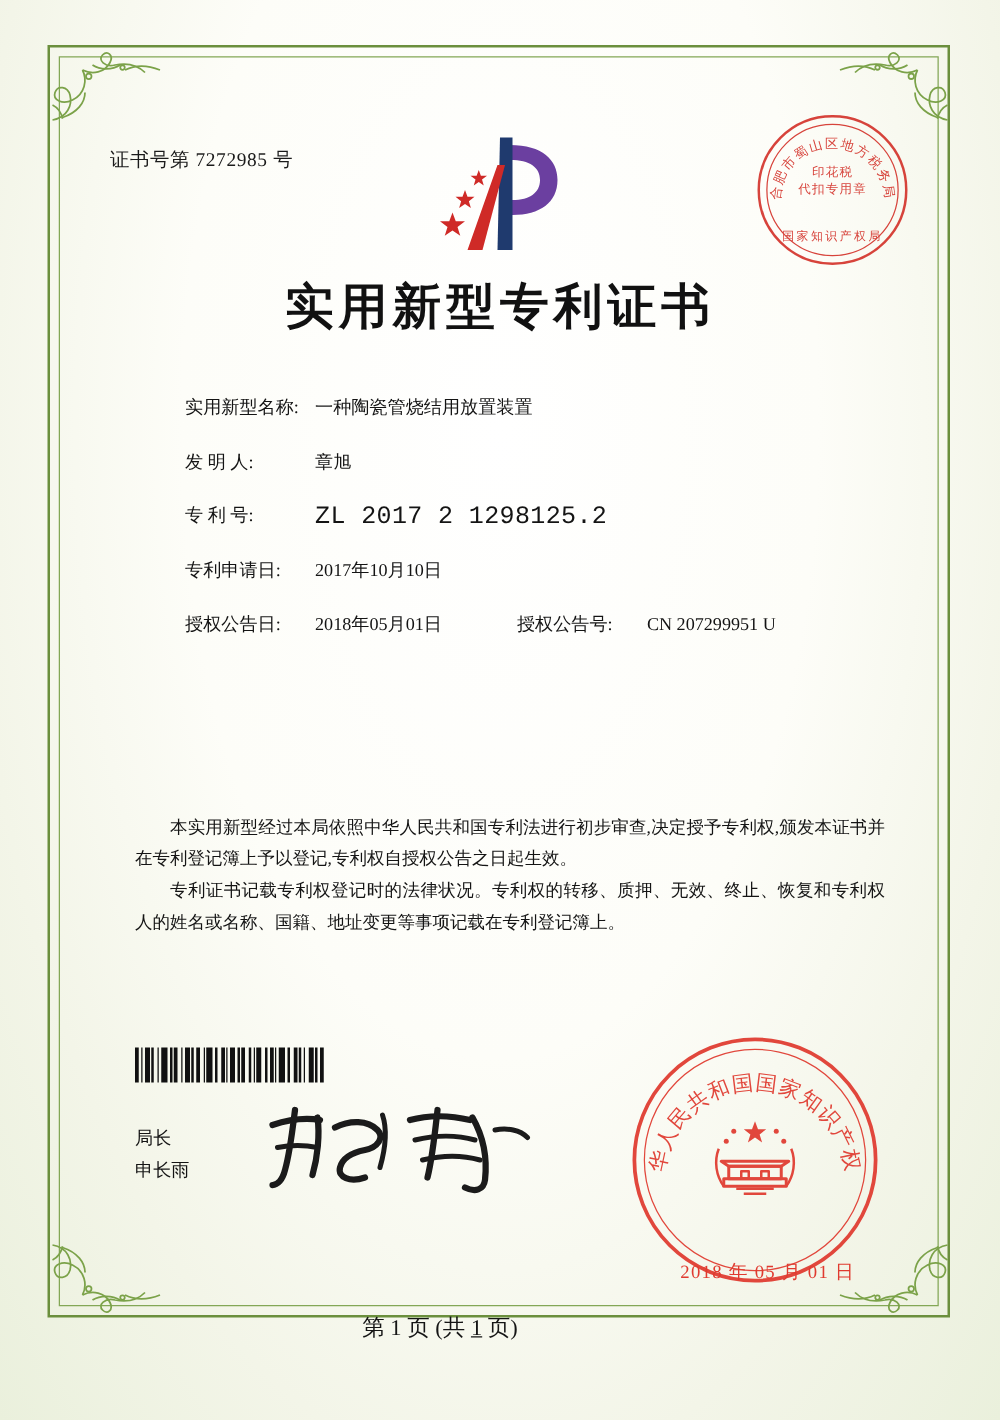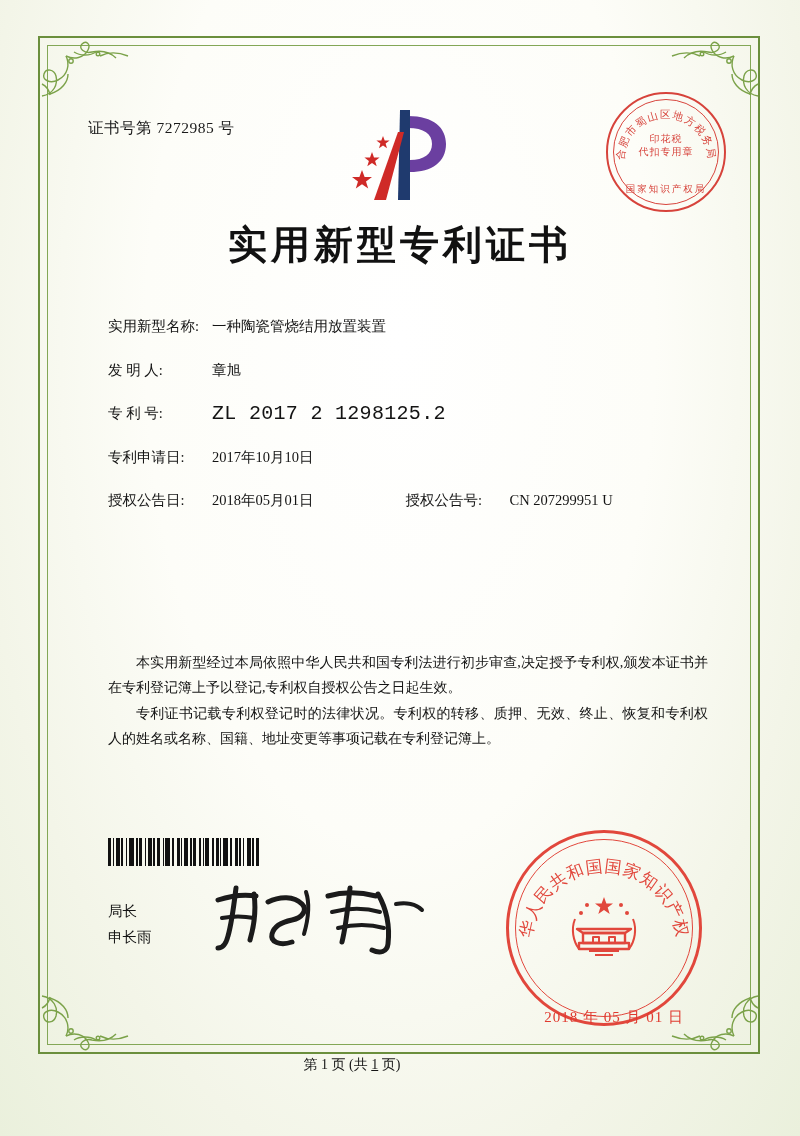--- a/index.html
+++ b/index.html
@@ -153,20 +153,21 @@
     display: flex;
     align-items: flex-start;
     margin-bottom: 22.5px;
     line-height: 21px;
   }
   .field-label {
     width: 104px;
     flex: 0 0 104px;
     white-space: pre;
     font-family: "Liberation Serif", serif;
+    margin-left: 40px;
   }
   .field-value {
     flex: 1;
     font-family: "Liberation Serif", serif;
   }
   .field-value.mono {
     font-family: "Liberation Mono", monospace;
     font-size: 20px;
     letter-spacing: 0.3px;
   }
@@ -274,21 +275,21 @@
     letter-spacing: 1px;
     font-family: "Liberation Serif", serif;
   }
 
   .page-foot {
     position: absolute;
     left: 0;
     bottom: 62px;
     width: 704px;
     text-align: center;
-    font-size: 14px;
+    font-size: 18px;
     color: #151515;
     font-family: "Liberation Serif", serif;
   }
   .page-foot .u {
     text-decoration: underline;
   }
 </style>
 </head>
 <body>
 
@@ -406,21 +407,21 @@
       <div class="field-row">
         <div class="field-label">专利申请日:</div>
         <div class="field-value">2017年10月10日</div>
       </div>
 
 
 
       <div class="field-row two-col">
         <div class="field-label">授权公告日:</div>
         <div class="col2-value">2018年05月01日</div>
-        <div class="col2-label" style="margin-left:92px;">授权公告号:</div>
+        <div class="col2-label" style="margin-left:60px;">授权公告号:</div>
         <div class="col2-value">CN 207299951 U</div>
       </div>
 
     </div>
 
     <div class="body-text">
       <p>本实用新型经过本局依照中华人民共和国专利法进行初步审查,决定授予专利权,颁发本证书并在专利登记簿上予以登记,专利权自授权公告之日起生效。</p>
       <p>专利证书记载专利权登记时的法律状况。专利权的转移、质押、无效、终止、恢复和专利权人的姓名或名称、国籍、地址变更等事项记载在专利登记簿上。</p>
     </div>
 

